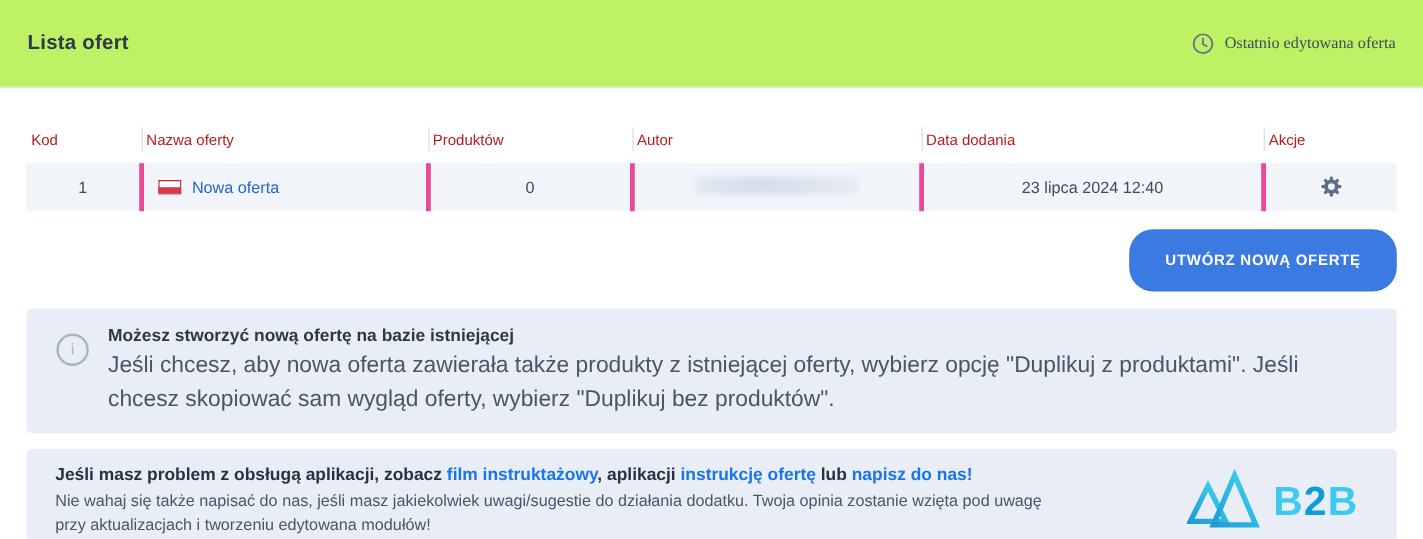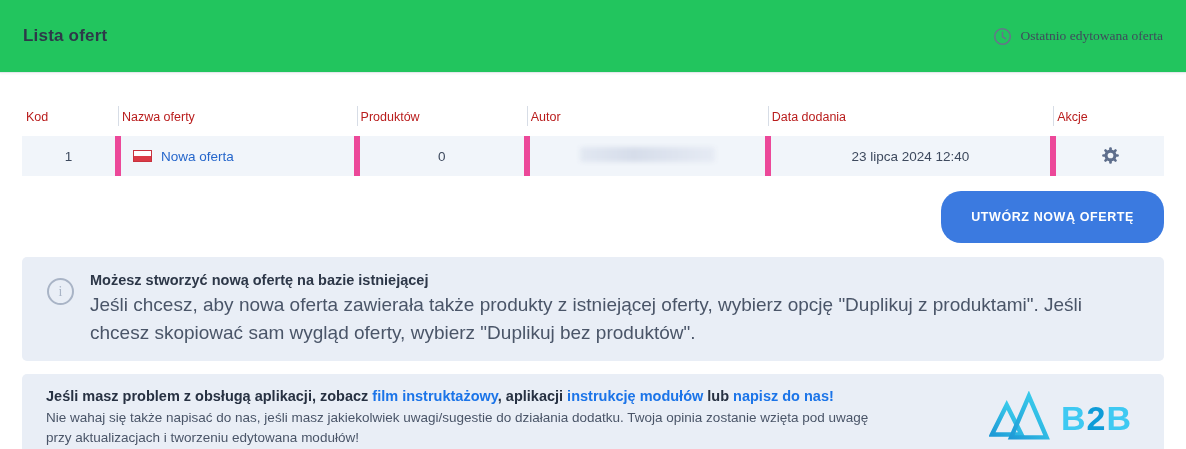--- a/index.html
+++ b/index.html
@@ -6,21 +6,21 @@
   html,body { width:1186px; height:449px; }
   body {
     font-family: "Liberation Sans", "DejaVu Sans", sans-serif;
     background:#ffffff;
     color:#3c4656;
     overflow:hidden;
   }
   
   .topbar {
     height:73px;
-    background:#22c55e;
+    background:#bef264;
     border-bottom:1px solid #e3e7ec;
     box-shadow:0 1px 2px rgba(40,50,70,.05);
     display:flex; align-items:center; justify-content:space-between;
     padding:0 23px;
   }
   .page-title { font-size:17px; font-weight:700; color:#2e3949; letter-spacing:.2px; }
   .last-edited {
     display:flex; align-items:center; gap:9px;
     font-size:13.5px; color:#3f4b5c; cursor:pointer;font-family:Liberation Serif, serif;
   }
@@ -34,21 +34,21 @@
     text-align:left; padding:6px 4px 12px 4px; position:relative;
   }
   th:not(:first-child)::before {
     content:""; position:absolute; left:0; top:2px; width:1px; height:20px;
     background:#d7dde6;
   }
   td {
     font-size:13.5px; color:#3e4a5e; background:#f1f5fa;
     height:40px; text-align:center; vertical-align:middle; padding:0 4px;
   }
-  td:not(:first-child){ border-left:6px solid #ec4899; }
+  td:not(:first-child){ border-left:4px solid #ec4899; }
   td.cell-name { text-align:left; padding-left:12px; }
   .name-wrap { display:flex; align-items:center; gap:9px; }
   .flag {
     width:19px; height:12px; border:1px solid #c8323e; display:inline-block;
     flex:0 0 auto; background:linear-gradient(to bottom,#ffffff 0 50%,#da3a46 50% 100%);
   }
   a.offer-link { color:#2566cb; text-decoration:none; font-size:13.5px; }
   .author-redacted {
     display:inline-block; width:135px; height:15px; border-radius:2px;
     background:linear-gradient(90deg,#e2e8f2,#d6ddea 40%,#e6ebf4);
@@ -167,21 +167,21 @@
   <section class="box">
     <div class="info-icon">i</div>
     <div>
       <div class="info-title">Możesz stworzyć nową ofertę na bazie istniejącej</div>
       <div class="info-body">Jeśli chcesz, aby nowa oferta zawierała także produkty z istniejącej oferty, wybierz opcję "Duplikuj z produktami". Jeśli chcesz skopiować sam wygląd oferty, wybierz "Duplikuj bez produktów".</div>
     </div>
   </section>
 
   <section class="box help-box">
     <div class="help-text">
-      <div class="help-line1"><span>Jeśli masz problem z obsługą aplikacji, zobacz </span><a href="#">film instruktażowy</a><span>, aplikacji </span><a href="#">instrukcję modułów</a><span> lub </span><a href="#">napisz do nas!</a></div>
+      <div class="help-line1"><span>Jeśli masz problem z obsługą aplikacji, zobacz </span><a href="#">film instruktażowy</a><span>, aplikacji </span><a href="#">instrukcję ofertę</a><span> lub </span><a href="#">napisz do nas!</a></div>
       <div class="help-para">Nie wahaj się także napisać do nas, jeśli masz jakiekolwiek uwagi/sugestie do działania dodatku. Twoja opinia zostanie wzięta pod uwagę przy aktualizacjach i tworzeniu edytowana modułów!</div>
     </div>
     <div class="b2b-logo">
       <span>
         <svg width="62" height="50" viewBox="0 0 84 66">
           <defs>
             <linearGradient id="lgA" x1="0" y1="1" x2="1" y2="0">
               <stop offset="0" stop-color="#1e9ad6"></stop>
                 <stop offset="1" stop-color="#3fd6f0"></stop>
             </linearGradient>

